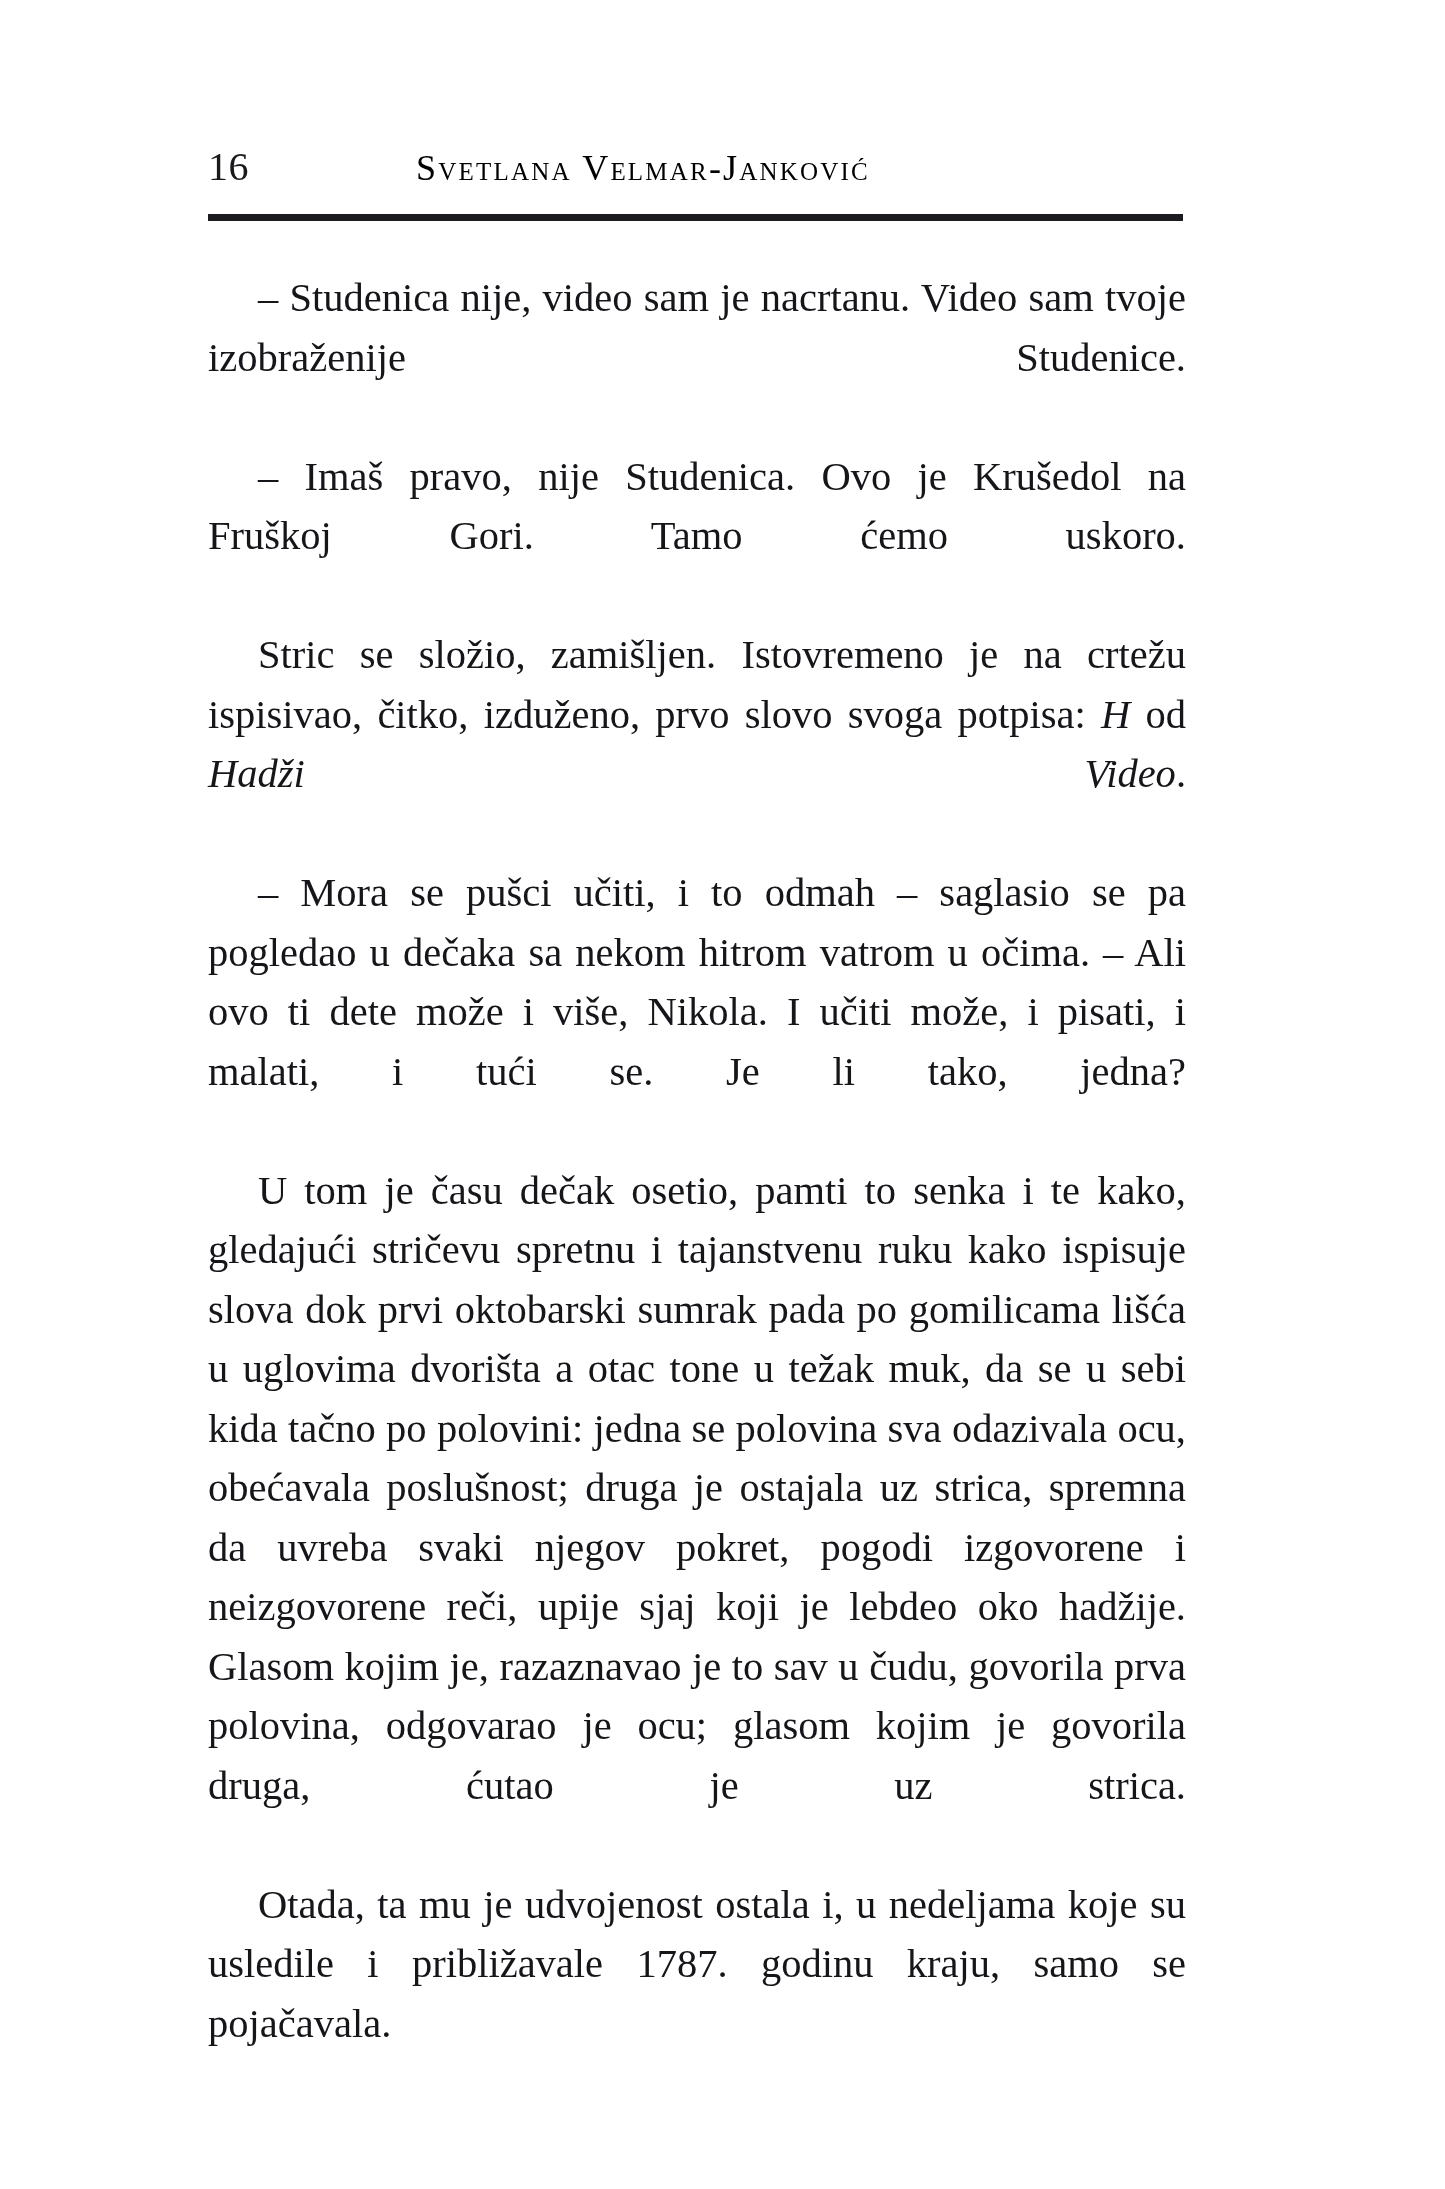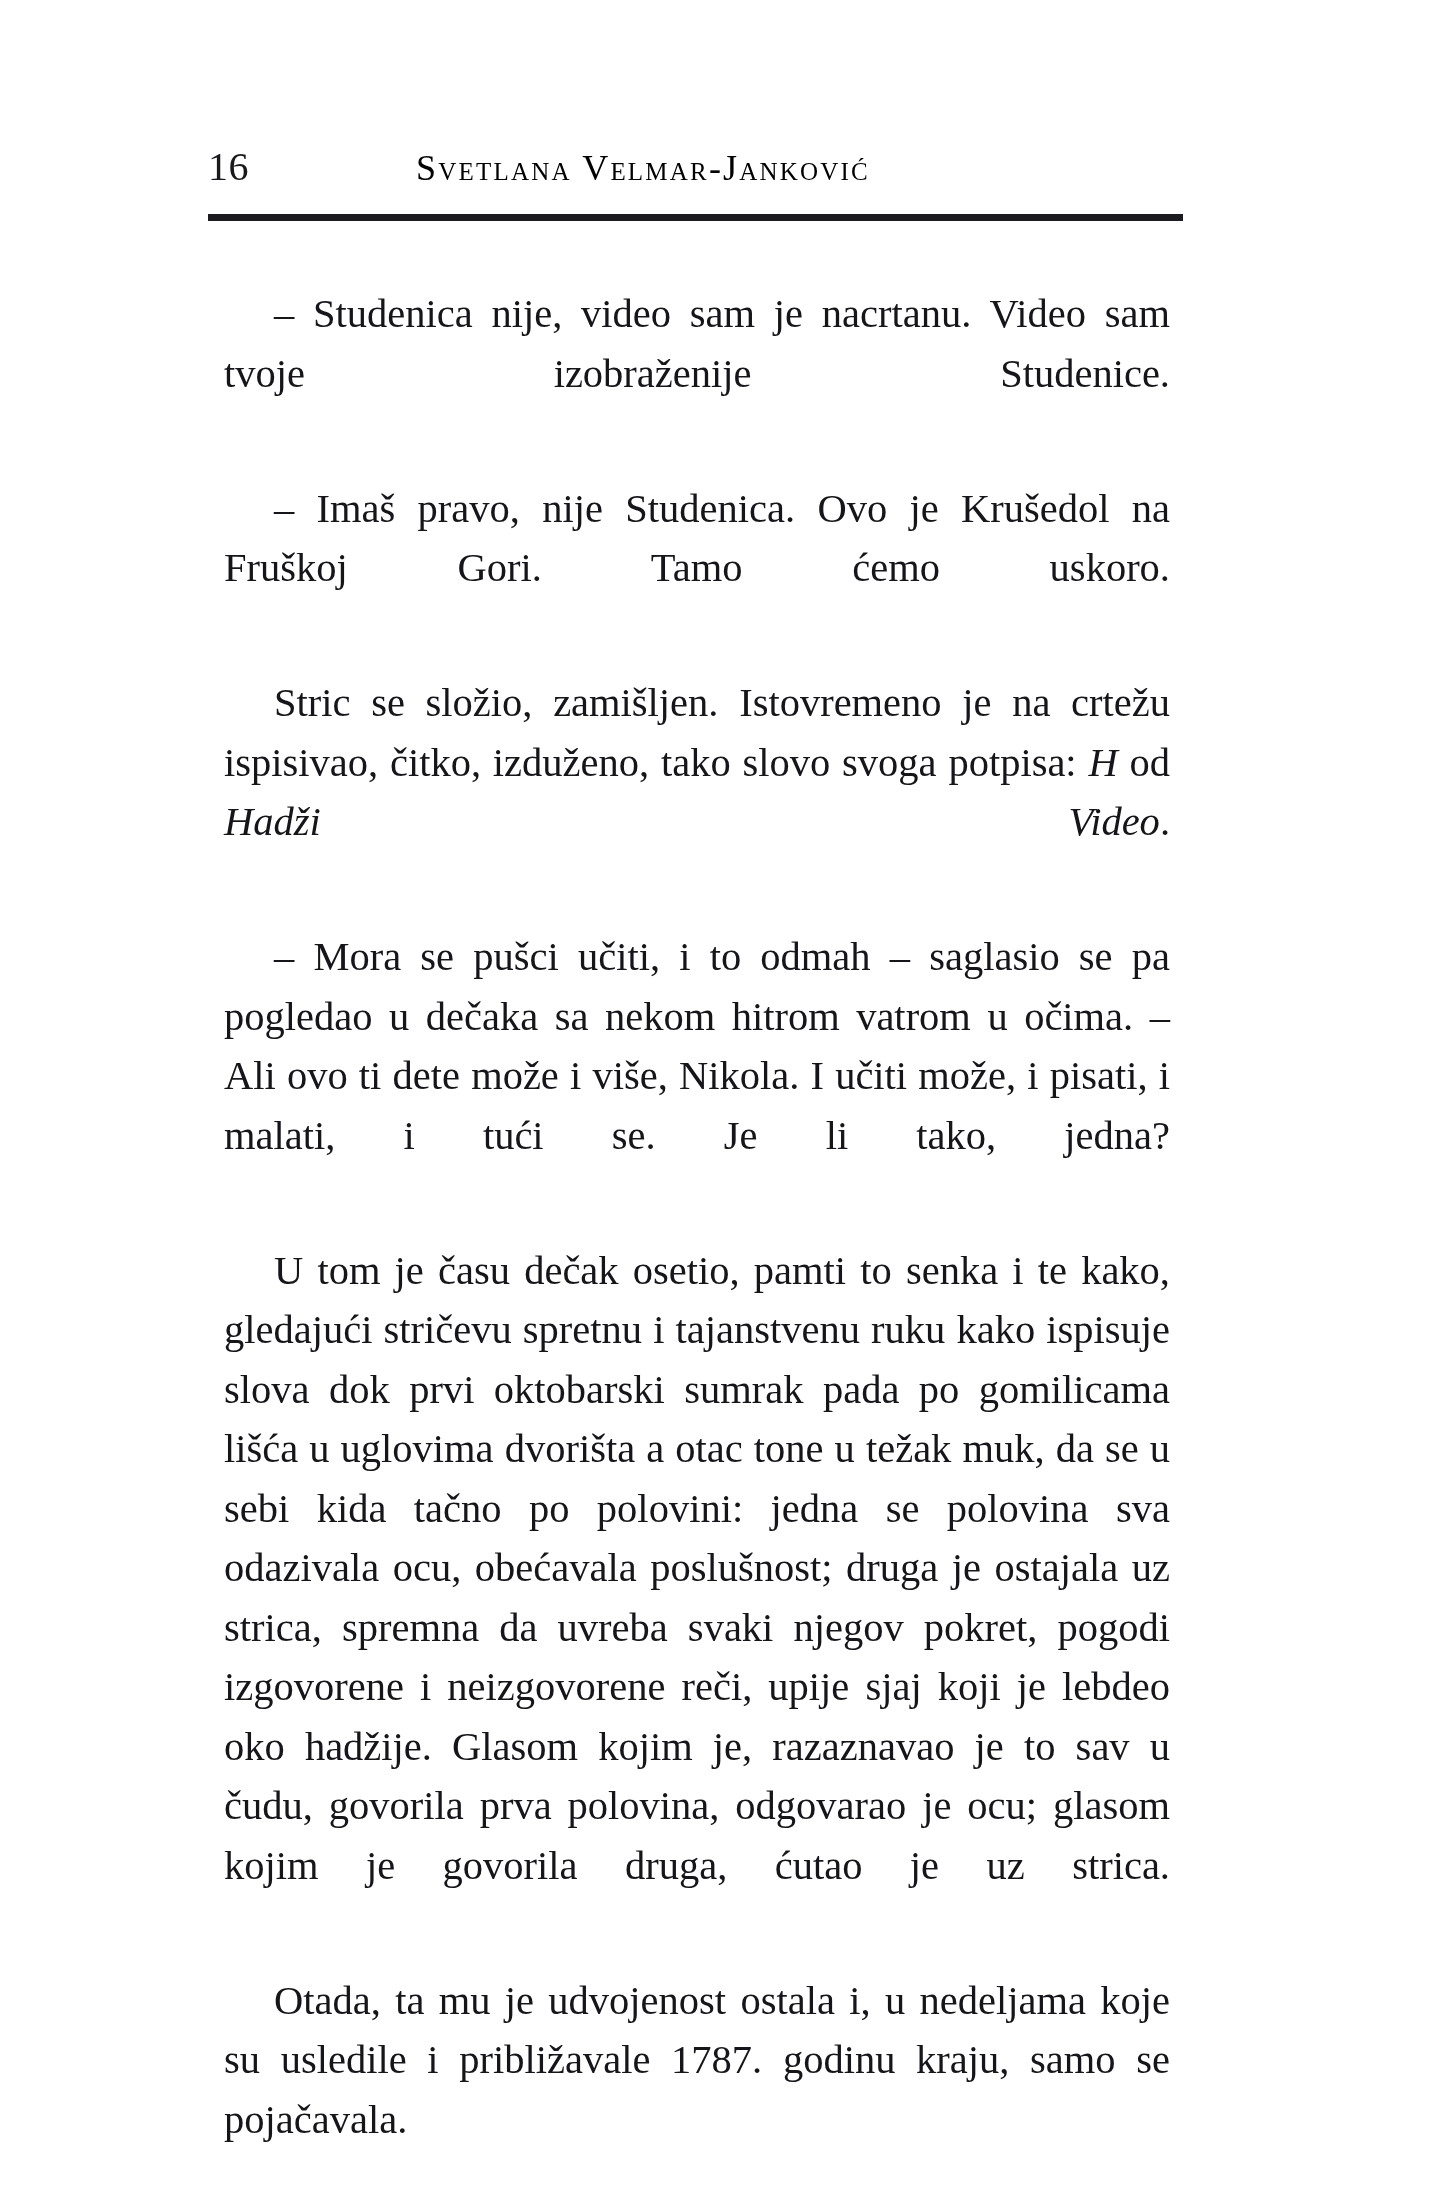--- a/index.html
+++ b/index.html
@@ -70,21 +70,21 @@
     top: 268px;
     width: 978px;
     font-size: 40.5px;
     line-height: 59.5px;
     text-align: justify;
     text-justify: inter-word;
     hyphens: manual;
     color: #15151a;
   }
   .textblock p {
-    margin: 16px;
+    margin: 0;
     text-indent: 50px;
     text-align: justify;
   }
   .textblock p:last-child {
     text-align: justify;
   }
   em, .it {
     font-style: italic;
   }
   
@@ -106,21 +106,21 @@
 
   <div class="head-rule"></div>
 
   <div class="textblock">
 
     <p>– Studenica nije, video sam je nacrtanu. Video sam tvoje izobraženije Studenice.</p>
 
     <p>– Imaš pravo, nije Studenica. Ovo je Krušedol na Fruškoj Gori. Tamo ćemo uskoro.</p>
 
 
-    <p><span>Stric se složio, zamišljen. Istovremeno je na crtežu ispisivao, čitko, izduženo, tako slovo svoga potpisa: </span><em>H</em><span> od </span><em>Hadži Video</em><span>.</span></p>
+    <p><span>Stric se složio, zamišljen. Istovremeno je na crtežu ispisivao, čitko, izduženo, prvo slovo svoga potpisa: </span><em>H</em><span> od </span><em>Hadži Video</em><span>.</span></p>
 
     <p>– Mora se pušci učiti, i to odmah – saglasio se pa pogledao u dečaka sa nekom hitrom vatrom u očima. – Ali ovo ti dete može i više, Nikola. I učiti može, i pisati, i malati, i tući se. Je li tako, jedna?</p>
 
     <p>U tom je času dečak osetio, pamti to senka i te kako, gledajući stričevu spretnu i tajanstvenu ruku kako ispi­suje slova dok prvi oktobarski sumrak pada po gomili­cama lišća u uglovima dvorišta a otac tone u težak muk, da se u sebi kida tačno po polovini: jedna se polovina sva odazivala ocu, obećavala poslušnost; druga je osta­jala uz strica, spremna da uvreba svaki njegov pokret, pogodi izgovorene i neizgovorene reči, upije sjaj koji je lebdeo oko hadžije. Glasom kojim je, razaznavao je to sav u čudu, govorila prva polovina, odgovarao je ocu; glasom kojim je govorila druga, ćutao je uz strica.</p>
 
     <p>Otada, ta mu je udvojenost ostala i, u nedeljama koje su usledile i približavale 1787. godinu kraju, samo se pojačavala.</p>
 
   </div>
 
 </div>

